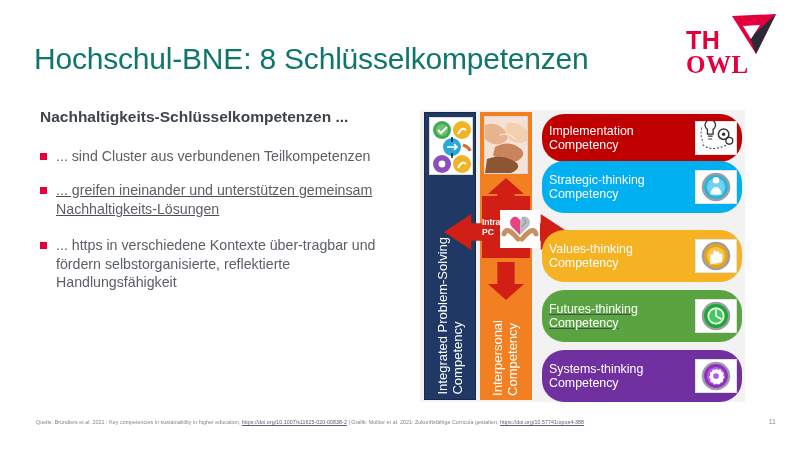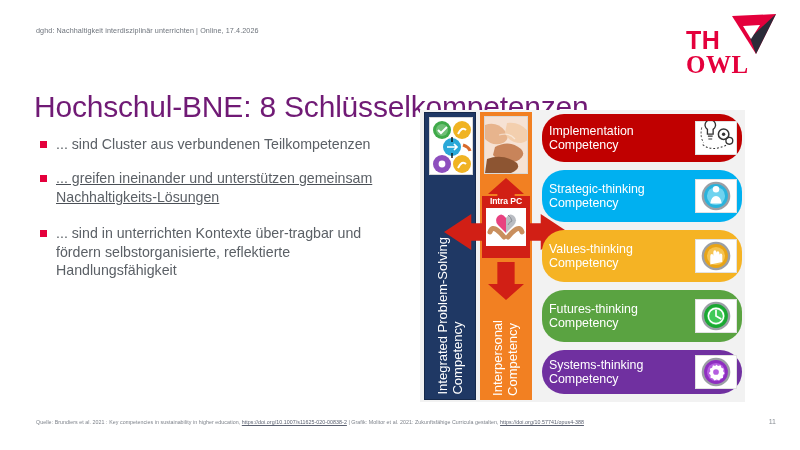--- a/index.html
+++ b/index.html
@@ -30,24 +30,23 @@
     letter-spacing: .1px;
     color: #6d737b;
     white-space: nowrap;
   }
   .slide-title {
     position: absolute;
     left: 34px;
     top: 42px;
     font-size: 30px;
     font-weight: 300;
-    color: #701a75;
+    color: #0f766e;
     letter-spacing: -.2px;
     white-space: nowrap;
-    margin-top: 48px;
   }
 
   
   .logo {
     position: absolute;
     right: 18px;
     top: 10px;
     width: 96px;
     height: 72px;
   }
@@ -76,21 +75,21 @@
     left: 40px;
     top: 108px;
     font-size: 15.5px;
     font-weight: 700;
     color: #3e444b;
     white-space: nowrap;
   }
   .bullets {
     position: absolute;
     left: 40px;
-    top: 135px;
+    top: 147px;
     width: 370px;
   }
   .bullet {
     display: flex;
     align-items: flex-start;
     margin-bottom: 16px;
   }
   .bullet-marker {
     width: 7px;
     height: 7px;
@@ -185,21 +184,21 @@
     clip-path: polygon(0% 50%, 22% 0%, 22% 26%, 78% 26%, 78% 0%, 100% 50%, 78% 100%, 78% 74%, 22% 74%, 22% 100%);
   }
   .intra-hub {
     position: absolute;
     left: 62px;
     top: 86px;
     width: 48px;
     height: 62px;
     background: #d11f15;
     display: flex;
-    flex-direction: column;
+    flex-direction: row;
     align-items: center;
     justify-content: flex-start;
     padding-top: 1px;
     box-sizing: border-box;
     z-index: 5;
   }
   .intra-label {
     color: #ffffff;
     font-size: 8.6px;
     font-weight: 700;
@@ -275,48 +274,48 @@
     top: 418px;
     font-size: 7px;
     color: #8a8f96;
   }
 </style>
 </head>
 <body>
 
 <div class="slide">
 
-  <div class="eyebrow">dghd: Nachhaltigkeit interdisziplinär unterrichten | Online, 17.4.2026</div>
   <div class="slide-title">Hochschul-BNE: 8 Schlüsselkompetenzen</div>
 
   <div class="logo">
     <div class="logo-mark">
       <svg viewBox="0 0 54 46" width="54" height="46">
         <path d="M6 4 L50 2 L30 42 Z" fill="#e4003c"></path>
         <path d="M50 2 L30 42 L24 26 Z" fill="#2b2b38"></path>
         <path d="M17 14 L34 13 L25 27 Z" fill="#ffffff"></path>
       </svg>
     </div>
     <div class="logo-text logo-th">TH</div>
     <div class="logo-text logo-owl">OWL</div>
   </div>
 
+  <div class="subhead">Nachhaltigkeits-Schlüsselkompetenzen ...</div>
 
   <div class="bullets">
     <div class="bullet">
       <div class="bullet-marker"></div>
       <div class="bullet-text">... sind Cluster aus verbundenen Teilkompetenzen</div>
     </div>
     <div class="bullet" style="margin-bottom:18px;text-decoration:underline;">
       <div class="bullet-marker"></div>
       <div class="bullet-text">... greifen ineinander und unterstützen gemeinsam Nachhaltigkeits-Lösungen</div>
     </div>
     <div class="bullet" style="margin-bottom:18px;">
       <div class="bullet-marker"></div>
-      <div class="bullet-text">... sind in unterrichten Kontexte über-tragbar und fördern selbstorganisierte, reflektierte Handlungsfähigkeit</div>
+      <div class="bullet-text">... https in verschiedene Kontexte über-tragbar und fördern selbstorganisierte, reflektierte Handlungsfähigkeit</div>
     </div>
   </div>
 
   <div class="diagram">
 
     <div class="col-ipsc">
       <div class="col-photo">
         <svg viewBox="0 0 44 58" width="44" height="58">
           <rect width="44" height="58" fill="#ffffff"></rect>
           <circle cx="12" cy="12" r="9" fill="#3faa49"></circle>
@@ -386,21 +385,21 @@
             <path d="M12.5 15 h5 M13 18 h4" stroke="#333" stroke-width="1.2"></path>
             <circle cx="29" cy="13" r="5.5" fill="none" stroke="#333" stroke-width="1.6"></circle>
             <circle cx="29" cy="13" r="1.8" fill="#333"></circle>
             <circle cx="35" cy="20" r="3.6" fill="none" stroke="#333" stroke-width="1.4"></circle>
             <path d="M7 24 q10 8 26 0" stroke="#333" stroke-width="1.1" fill="none" stroke-dasharray="2 2"></path>
             <path d="M6 6 q-2 10 2 16" stroke="#333" stroke-width="1" fill="none" stroke-dasharray="2 2"></path>
           </svg>
         </div>
       </div>
 
-      <div class="bar" style="top:58px;height:52px;background:#00b0f0;">
+      <div class="bar" style="top:49px;height:52px;background:#00b0f0;">
         <div class="bar-label">Strategic-thinking
 Competency</div>
         <div class="bar-icon">
           <svg viewBox="0 0 42 34" width="42" height="34">
             <circle cx="21" cy="17" r="15" fill="#9b9fa5"></circle>
             <circle cx="21" cy="17" r="12.5" fill="#2ab3dc"></circle>
             <circle cx="21" cy="17" r="9.5" fill="#6fd3ef"></circle>
             <circle cx="21" cy="10" r="3.4" fill="#ffffff"></circle>
             <path d="M15 25 q1 -8 6 -8 q5 0 6 8 Z" fill="#ffffff"></path>
           </svg>
@@ -413,35 +412,35 @@
         <div class="bar-icon">
           <svg viewBox="0 0 42 34" width="42" height="34">
             <circle cx="21" cy="17" r="15" fill="#9b9fa5"></circle>
             <circle cx="21" cy="17" r="12.5" fill="#e8a417"></circle>
             <circle cx="21" cy="17" r="9.5" fill="#f6c451"></circle>
             <path d="M15 26 l0 -9 q0 -2 1.6 -2 q1.6 0 1.6 2 l0 -4 q0 -2 1.6 -2 q1.6 0 1.6 2 l0 1 q0 -2 1.6 -2 q1.6 0 1.6 2 l0 2 q0 -1.6 1.5 -1.6 q1.5 0 1.5 2 l0 7 Z" fill="#ffffff"></path>
           </svg>
         </div>
       </div>
 
-      <div class="bar" style="top:178px;height:52px;background:#5aa341;">
+      <div class="bar" style="top:178px;height:52px;background:#5aa341;text-decoration:underline;">
         <div class="bar-label">Futures-thinking
 Competency</div>
         <div class="bar-icon">
           <svg viewBox="0 0 42 34" width="42" height="34">
             <circle cx="21" cy="17" r="15" fill="#9b9fa5"></circle>
             <circle cx="21" cy="17" r="12.5" fill="#1aa832"></circle>
             <circle cx="21" cy="17" r="9.5" fill="#41c95a"></circle>
             <circle cx="21" cy="17" r="8" fill="none" stroke="#ffffff" stroke-width="1.6"></circle>
             <path d="M21 11 v6 l5 3" stroke="#ffffff" stroke-width="1.8" fill="none" stroke-linecap="round"></path>
           </svg>
         </div>
       </div>
 
-      <div class="bar" style="top:238px;height:44px;background:#7030a0;">
+      <div class="bar" style="top:238px;height:52px;background:#7030a0;">
         <div class="bar-label">Systems-thinking
 Competency</div>
         <div class="bar-icon">
           <svg viewBox="0 0 42 34" width="42" height="34">
             <circle cx="21" cy="17" r="15" fill="#9b9fa5"></circle>
             <circle cx="21" cy="17" r="12.5" fill="#8e2fc0"></circle>
             <circle cx="21" cy="17" r="9.5" fill="#b55ee0"></circle>
             <path d="M21 9 l2.2 1.6 l2.6 -.6 l.9 2.5 l2.4 1.2 l-.6 2.6 l1.6 2.1 l-1.9 1.9 l.2 2.7 l-2.6 .7 l-1.5 2.2 l-2.5 -.9 l-2.5 .9 l-1.5 -2.2 l-2.6 -.7 l.2 -2.7 l-1.9 -1.9 l1.6 -2.1 l-.6 -2.6 l2.4 -1.2 l.9 -2.5 l2.6 .6 Z" fill="#ffffff"></path>
             <circle cx="21" cy="17" r="3" fill="#b55ee0"></circle>
           </svg>

